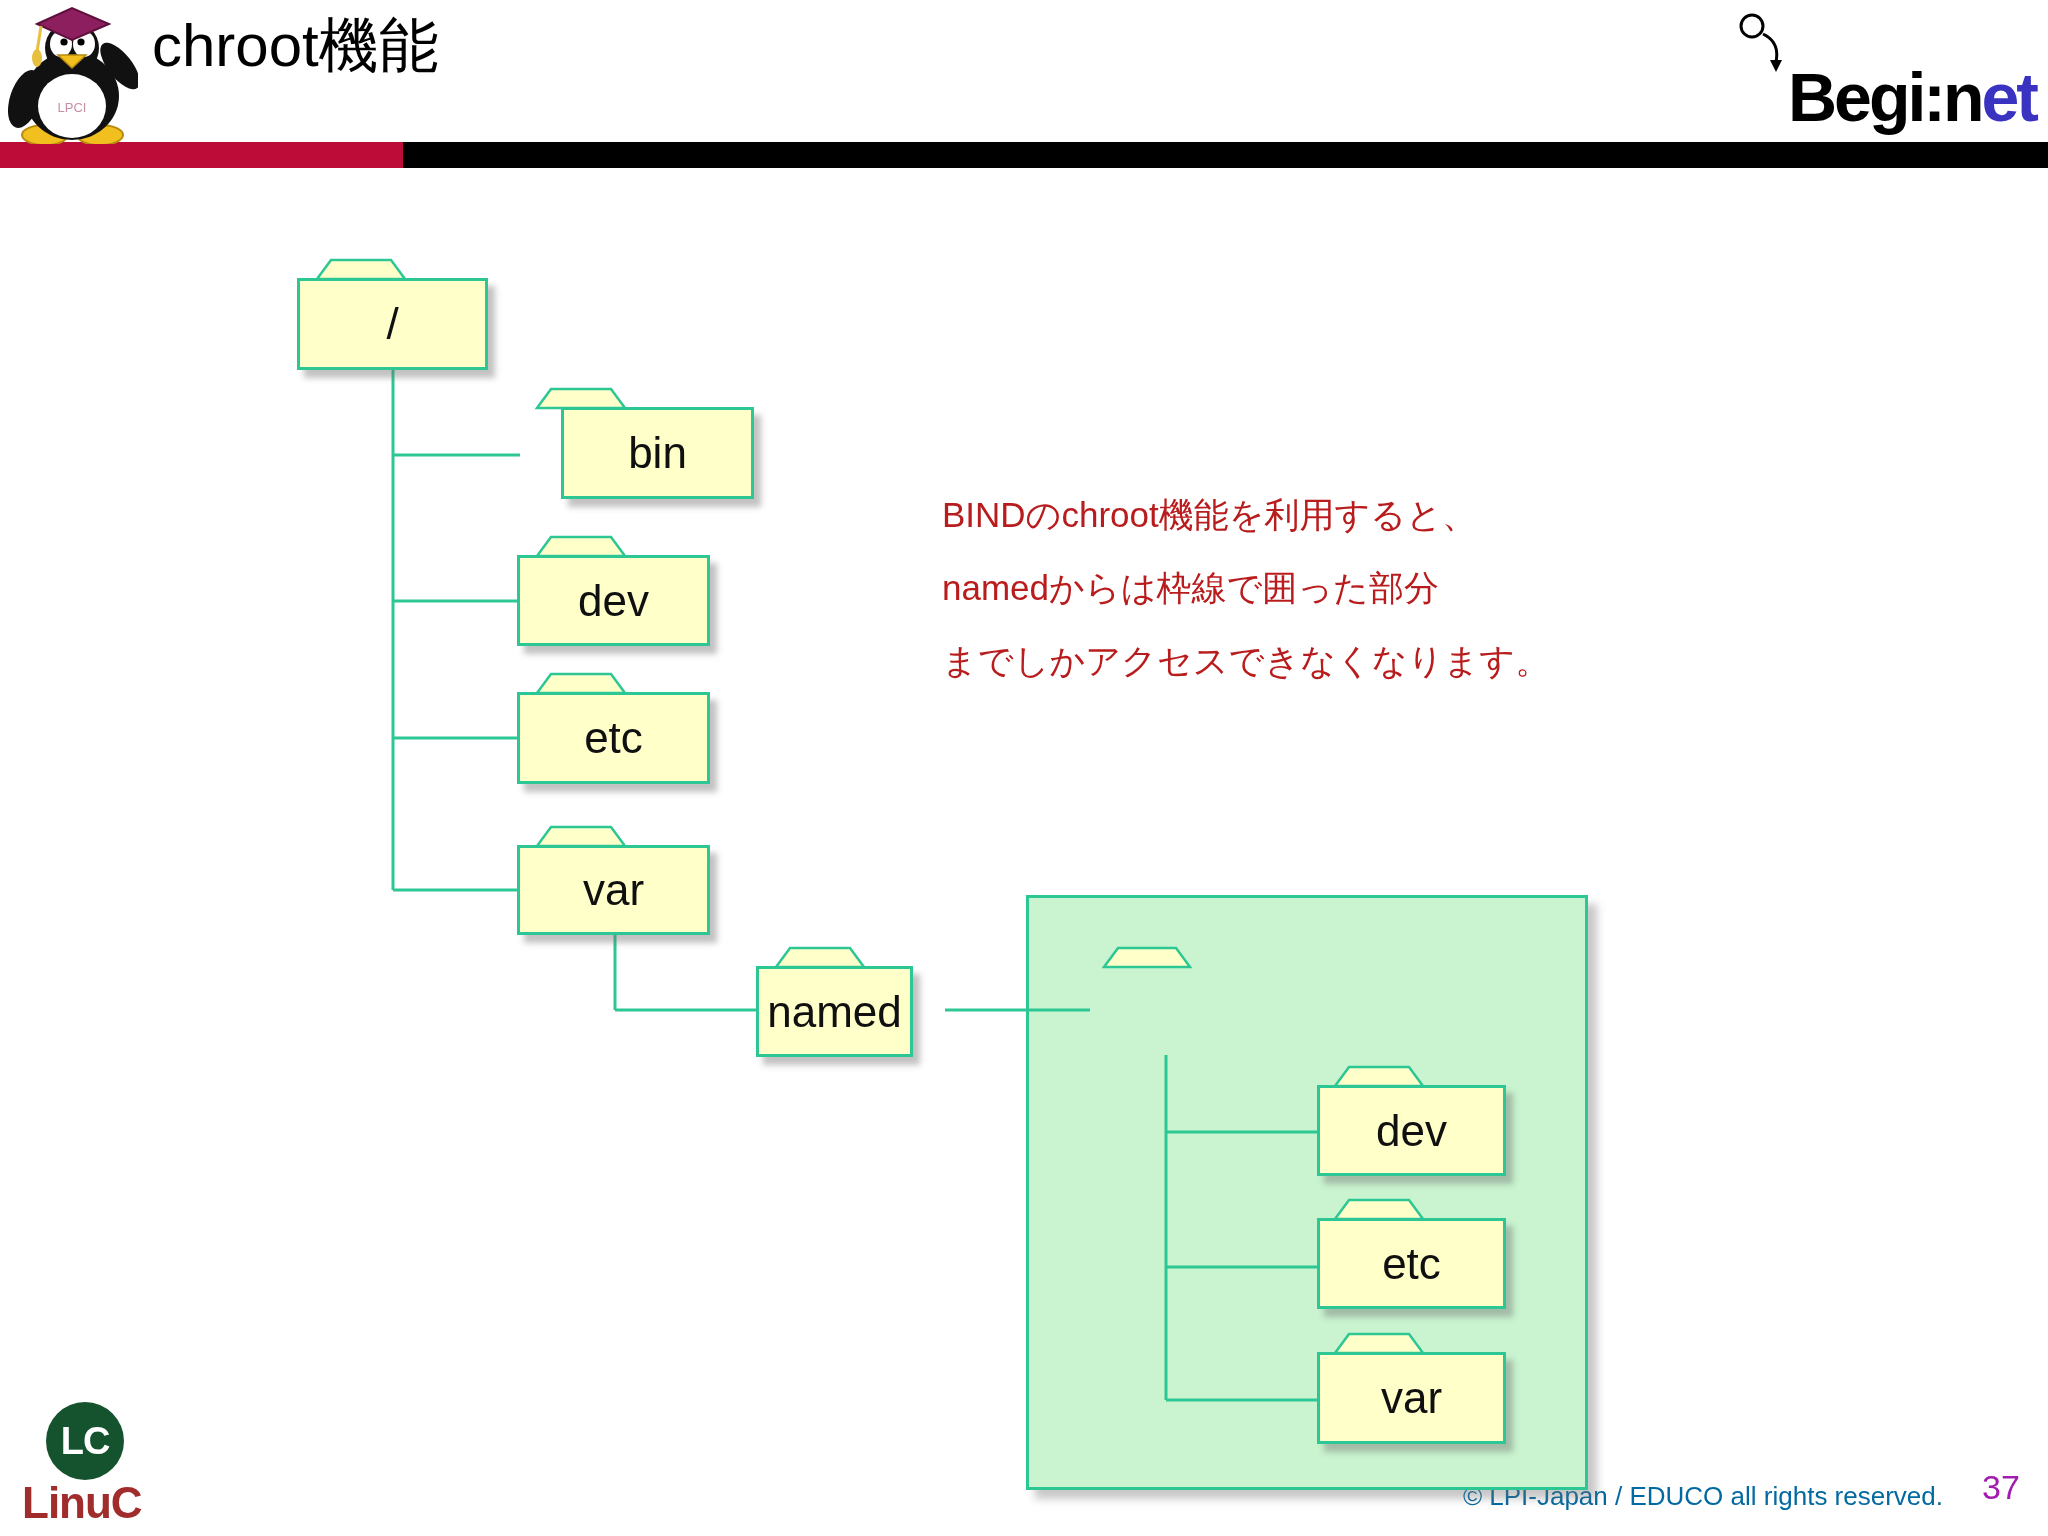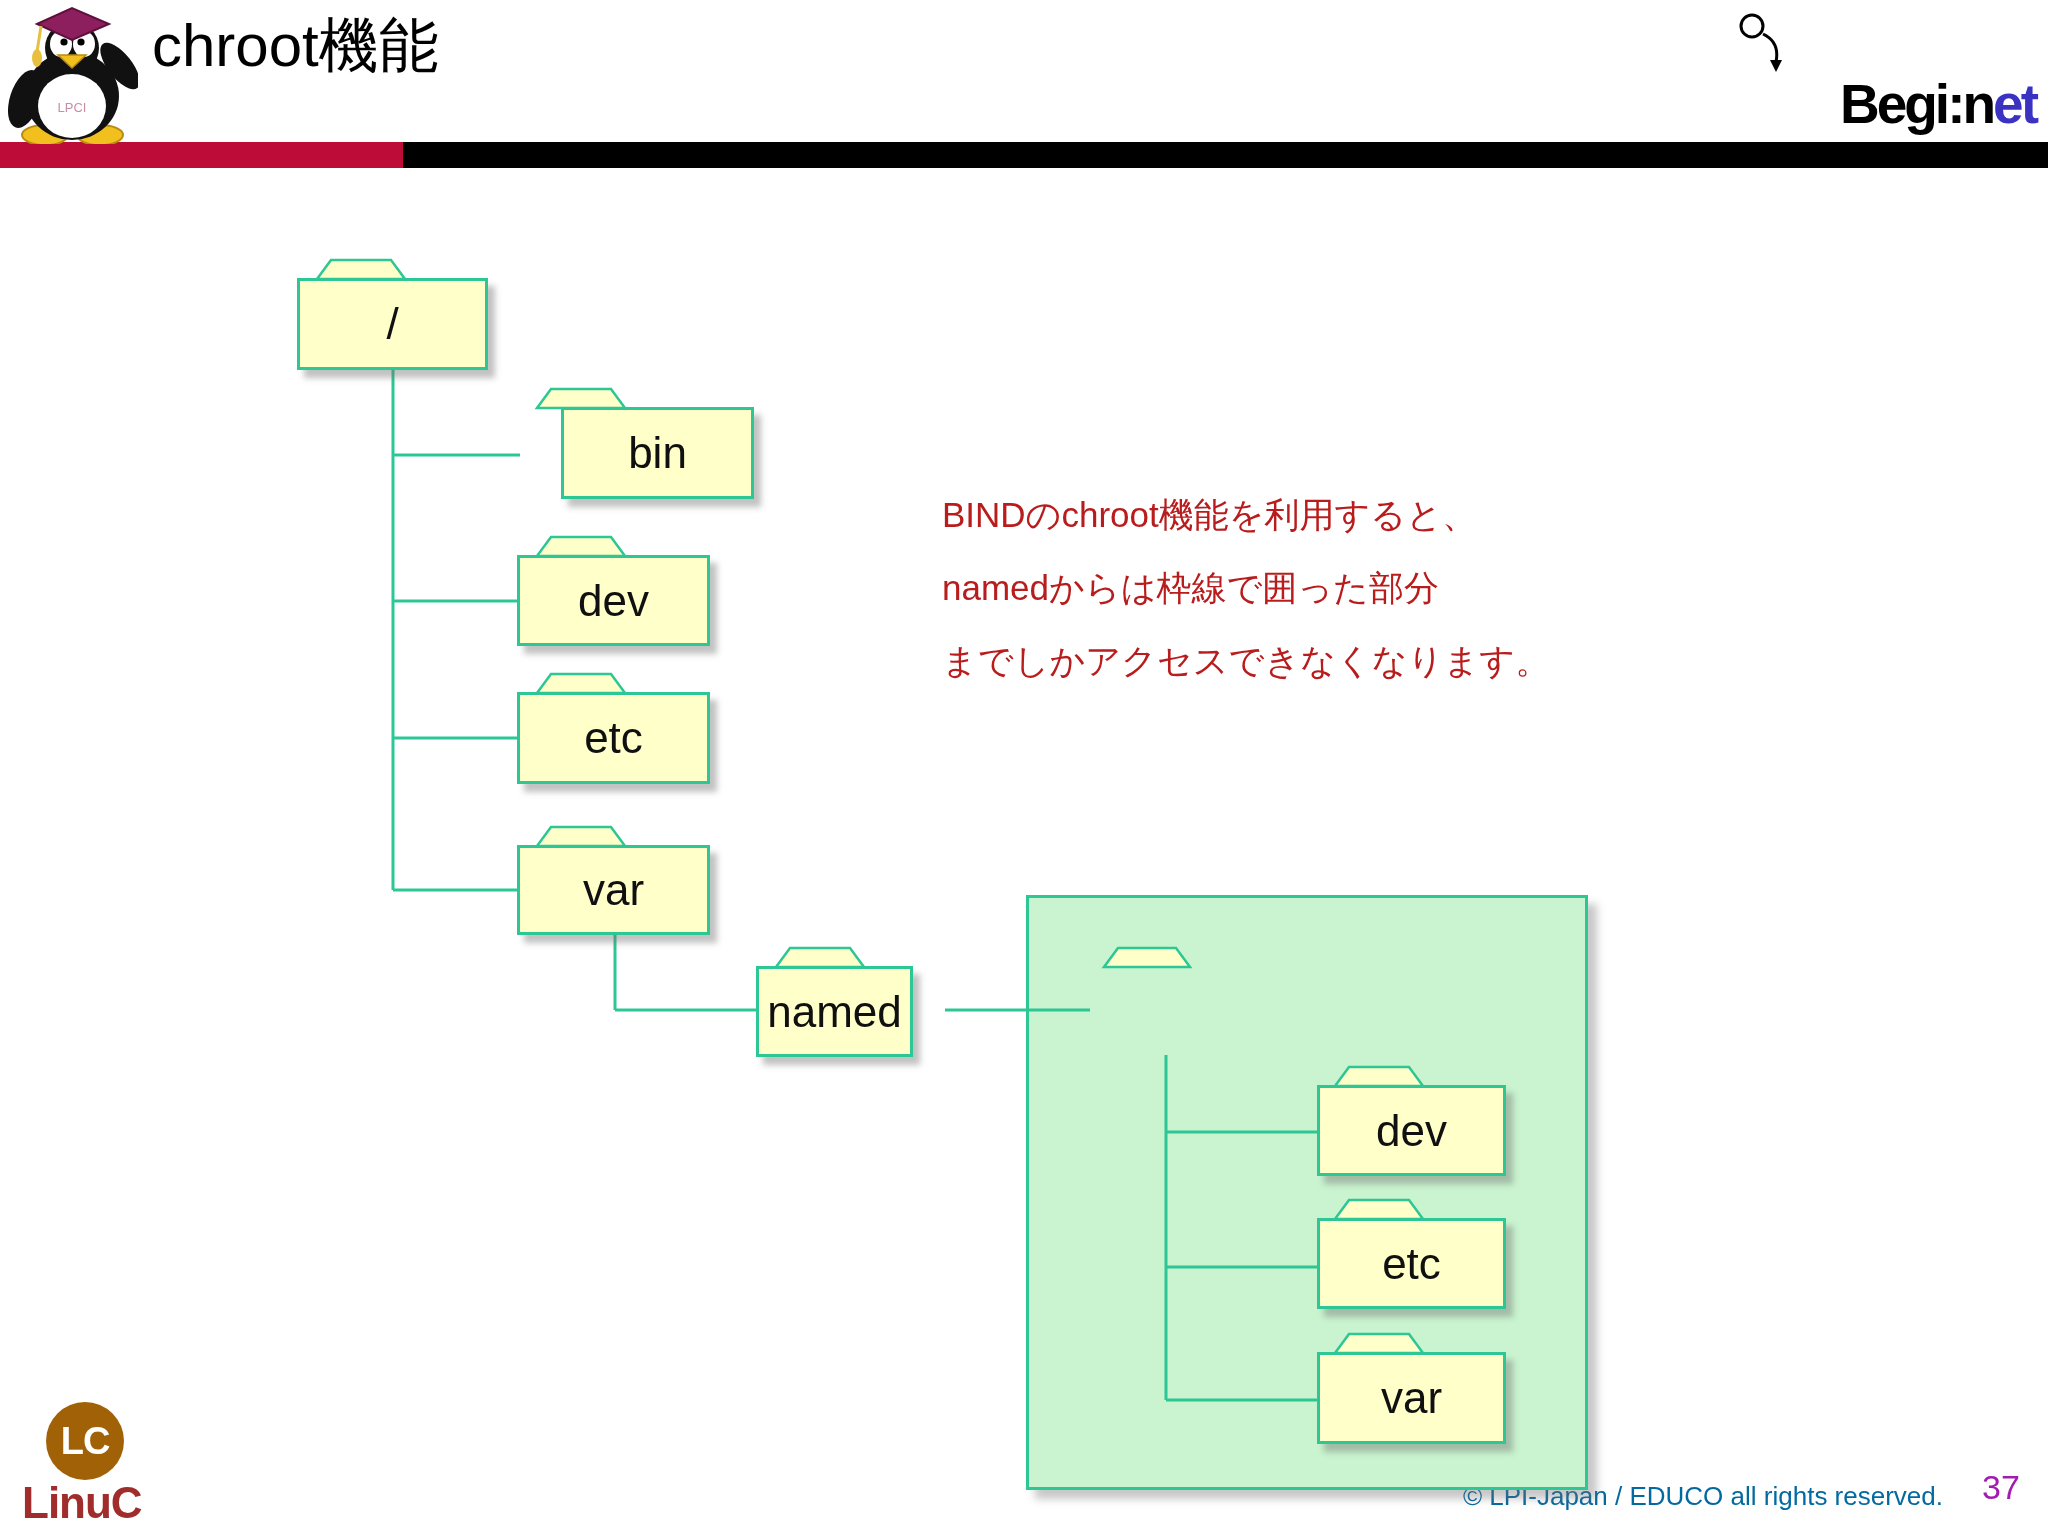--- a/index.html
+++ b/index.html
@@ -7,21 +7,21 @@
     position:relative;width:2048px;height:1536px;background:#ffffff;
     font-family:"Liberation Sans",sans-serif;overflow:hidden;
   }
   
   .mascot{position:absolute;left:6px;top:4px;width:132px;height:140px;z-index:4;}
   .page-title{
     position:absolute;left:152px;top:6px;font-size:60px;font-weight:500;
     color:#000;letter-spacing:0px;white-space:nowrap;z-index:4;
   }
   .begi{position:absolute;right:12px;top:16px;height:120px;z-index:4;
-    font-weight:bold;font-size:55px;letter-spacing:-3px;white-space:nowrap;
+    font-weight:bold;font-size:68px;letter-spacing:-3px;white-space:nowrap;
     display:flex;align-items:flex-end;color:#000;}
   .begi .blue{color:#3A33C2;}
   .begi-arrow{position:absolute;right:238px;top:-4px;width:60px;height:66px;}
   .bar-red{position:absolute;left:0;top:142px;width:403px;height:26px;background:#BE0C38;z-index:3;}
   .bar-black{position:absolute;left:403px;top:142px;width:1645px;height:26px;background:#000;z-index:3;}
   
   .description{
     position:absolute;left:942px;top:478px;font-size:35px;line-height:73px;
     color:#b91c1c;z-index:2;white-space:nowrap;
   }
@@ -34,21 +34,21 @@
   .connector-layer{position:absolute;left:0;top:0;width:2048px;height:1536px;z-index:2;pointer-events:none;}
   .folder{
     position:absolute;background:#FFFFC9;border:3px solid #2CC795;box-sizing:border-box;
     box-shadow:7px 8px 6px rgba(110,110,110,0.42);
     display:flex;align-items:center;justify-content:center;
     font-size:44px;color:#101010;z-index:3;
   }
   
   .linuc-badge{
     position:absolute;left:46px;top:1402px;width:78px;height:78px;border-radius:50%;
-    background:#a16207;color:#fff;font-weight:bold;font-size:38px;
+    background:#14532d;color:#fff;font-weight:bold;font-size:38px;
     display:flex;align-items:center;justify-content:center;z-index:2;letter-spacing:-1px;
   }
   .linuc-name{
     position:absolute;left:22px;top:1478px;font-size:44px;font-weight:bold;
     color:#A02C2C;z-index:2;letter-spacing:-1px;
   }
   .copyright{
     position:absolute;right:105px;top:1481px;font-size:26px;color:#0369a1;z-index:0;white-space:nowrap;
   }
   .page-number{

